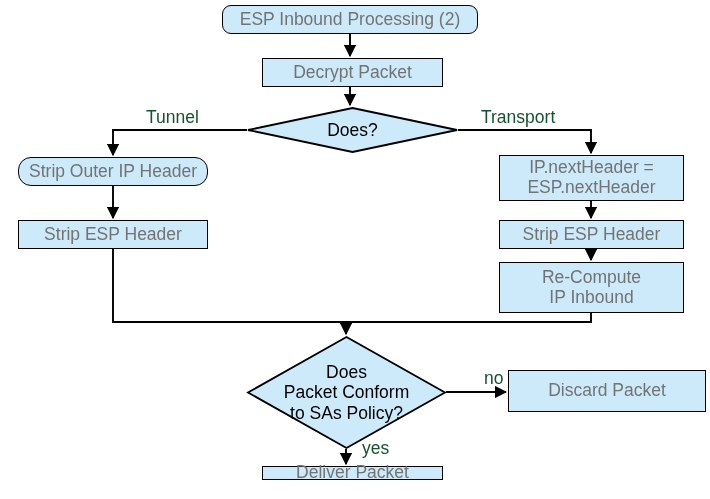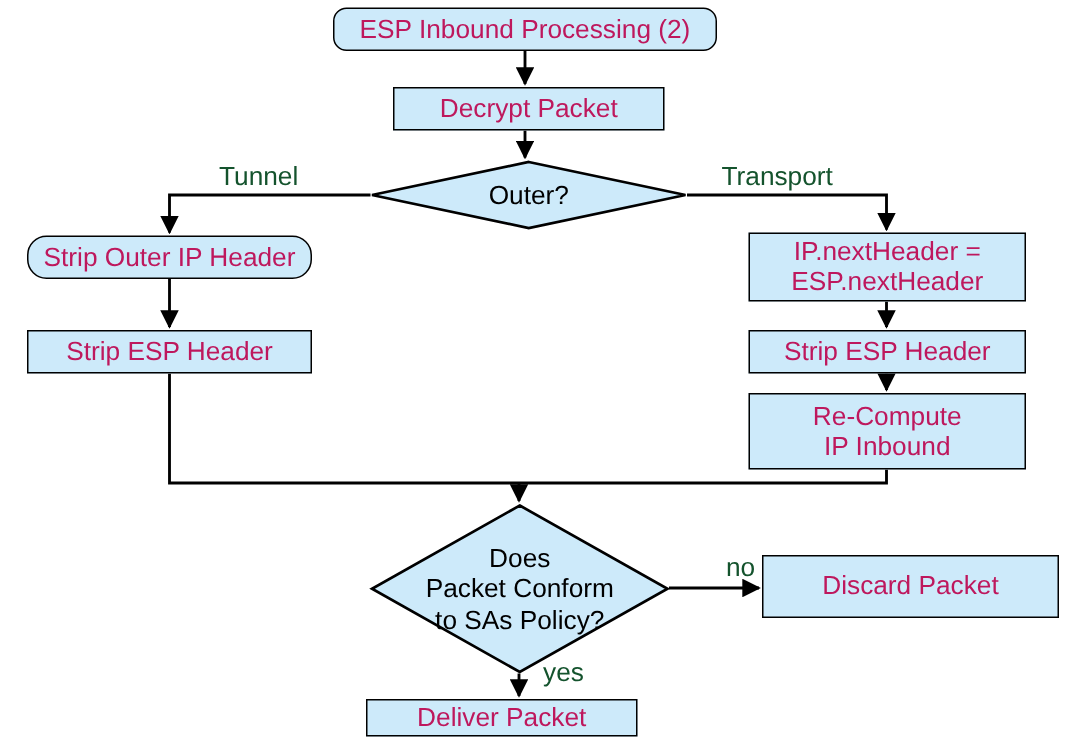--- a/index.html
+++ b/index.html
@@ -20,21 +20,21 @@
     left: 0;
     top: 0;
     width: 710px;
     height: 499px;
   }
   .node {
     position: absolute;
     box-sizing: border-box;
     background: #cdeafa;
     border: 1.6px solid #000000;
-    color: #be185d;
+    color: #737373;
     display: flex;
     align-items: center;
     justify-content: center;
     text-align: center;
     line-height: 1.12;
     font-size: 17.5px;
     z-index: 3;
     white-space: pre-line;
   }
   .node.terminator {
@@ -127,27 +127,27 @@
   <div class="node" style="left:499px; top:155px; width:185px; height:46px;">IP.nextHeader =
 ESP.nextHeader</div>
 
   <div class="node" style="left:499px; top:220px; width:185px; height:29px;">Strip ESP Header</div>
 
   <div class="node" style="left:499px; top:262px; width:185px; height:51px;">Re-Compute
 IP Inbound</div>
 
   <div class="node" style="left:508px; top:370px; width:198px; height:42px;">Discard Packet</div>
 
-  <div class="node" style="left:244px; top:466px; width:181px; height:25px;">Deliver Packet</div>
+  <div class="node" style="left:262px; top:466px; width:181px; height:14px;">Deliver Packet</div>
 
   <div class="diamond-wrap" style="left:247px; top:107px; width:211px; height:46px;">
     <svg width="211" height="46" viewBox="0 0 211 46" xmlns="http://www.w3.org/2000/svg">
       <polygon points="105.5,1 210,23 105.5,45 1,23" fill="#cdeafa" stroke="#000000" stroke-width="1.8"></polygon>
     </svg>
-    <div class="diamond-label">Outer?</div>
+    <div class="diamond-label">Does?</div>
   </div>
 
   <div class="diamond-wrap" style="left:247px; top:336px; width:199px; height:113px;">
     <svg width="199" height="113" viewBox="0 0 199 113" xmlns="http://www.w3.org/2000/svg">
       <polygon points="99.5,1 198,56.5 99.5,112 1,56.5" fill="#cdeafa" stroke="#000000" stroke-width="1.8"></polygon>
     </svg>
     <div class="diamond-label">Does
 Packet Conform
 to SAs Policy?</div>
   </div>

